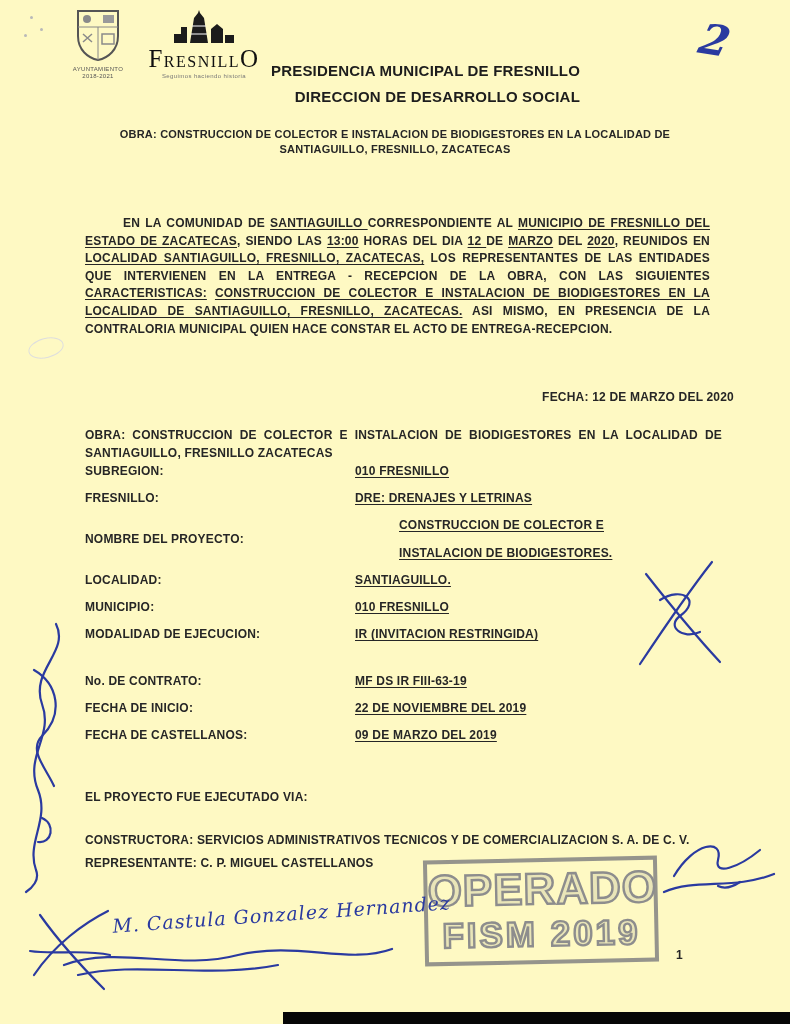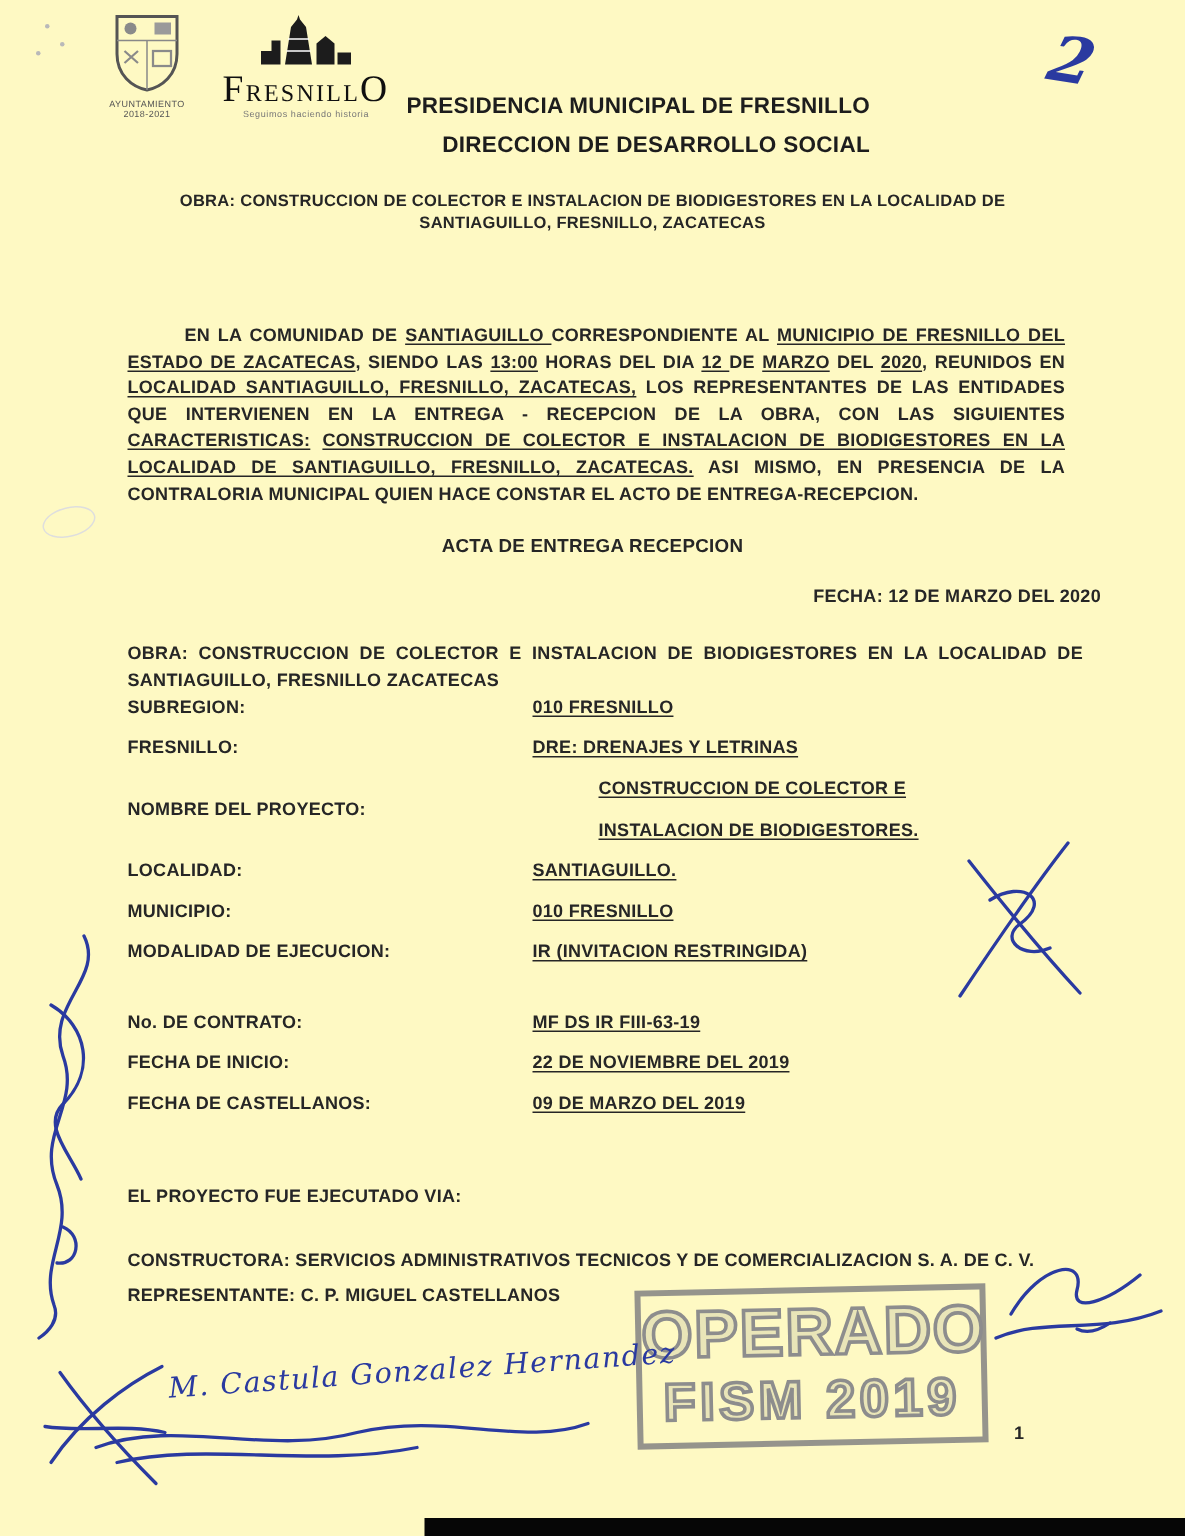--- a/index.html
+++ b/index.html
@@ -107,21 +107,20 @@
 
   <div class="hw-2 ink">2</div>
 
   <div class="header-title ht1">PRESIDENCIA MUNICIPAL DE FRESNILLO</div>
   <div class="header-title ht2">DIRECCION DE DESARROLLO SOCIAL</div>
 
   <div class="obra-heading">OBRA: CONSTRUCCION DE COLECTOR E INSTALACION DE BIODIGESTORES EN LA LOCALIDAD DE SANTIAGUILLO, FRESNILLO,  ZACATECAS</div>
 
   <p class="intro"><span>EN LA COMUNIDAD DE </span><span class="u">SANTIAGUILLO </span><span>CORRESPONDIENTE AL </span><span class="u">MUNICIPIO DE FRESNILLO DEL ESTADO DE ZACATECAS</span><span>, SIENDO LAS </span><span class="u">13:00</span><span> HORAS DEL DIA </span><span class="u"> 12 </span><span>DE </span><span class="u">MARZO</span><span> DEL </span><span class="u">2020</span><span>, REUNIDOS EN </span><span class="u">LOCALIDAD SANTIAGUILLO, FRESNILLO, ZACATECAS,</span><span> LOS REPRESENTANTES DE LAS ENTIDADES QUE INTERVIENEN EN LA ENTREGA - RECEPCION DE LA OBRA, CON LAS SIGUIENTES </span><span class="u">CARACTERISTICAS:</span><span> </span><span class="u">CONSTRUCCION DE COLECTOR E INSTALACION DE BIODIGESTORES EN LA LOCALIDAD DE SANTIAGUILLO, FRESNILLO, ZACATECAS.</span><span>  ASI MISMO, EN PRESENCIA DE LA CONTRALORIA MUNICIPAL QUIEN HACE CONSTAR EL ACTO DE ENTREGA-RECEPCION.</span></p>
 
-  <div class="acta-title">ACTA DE ENTREGA RECEPCION</div>
   <div class="fecha">FECHA: 12 DE MARZO DEL 2020</div>
 
   <div class="obra-block">
     <div class="l1">OBRA: CONSTRUCCION DE COLECTOR E INSTALACION DE BIODIGESTORES EN LA LOCALIDAD DE</div>
     <div class="l2">SANTIAGUILLO, FRESNILLO ZACATECAS</div>
   </div>
 
   <div class="fields">
     <div class="frow">
       <div class="flabel">SUBREGION:</div>

